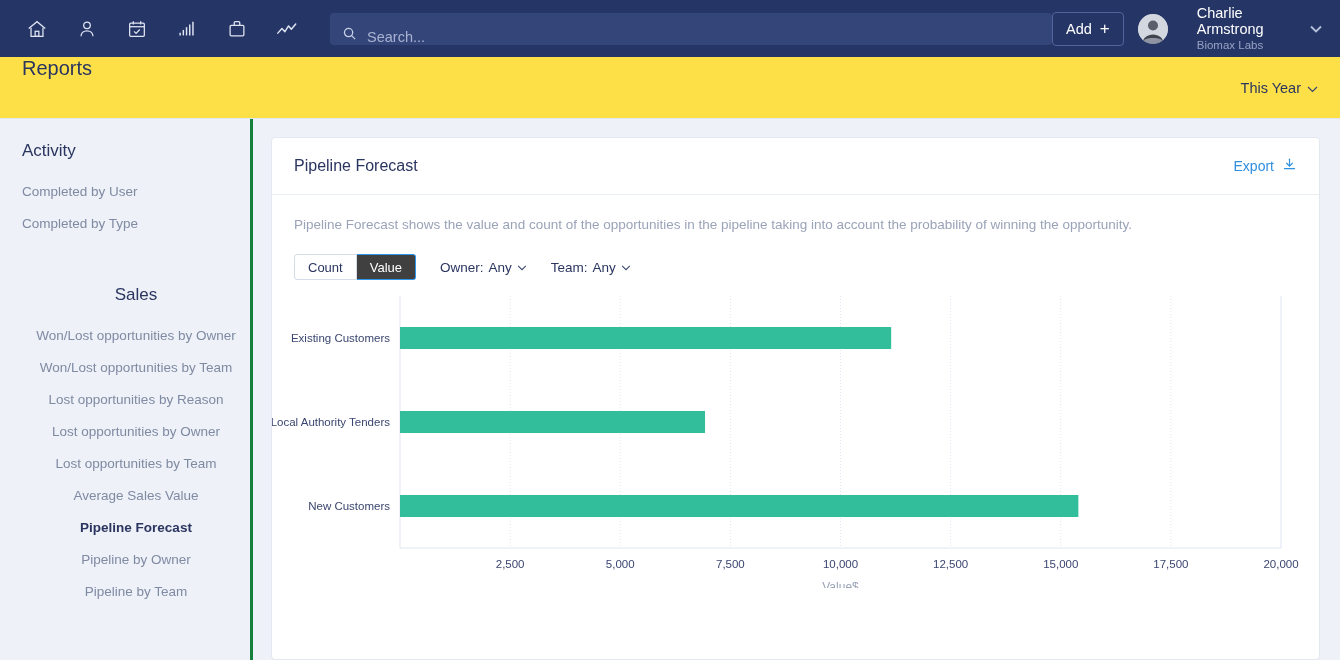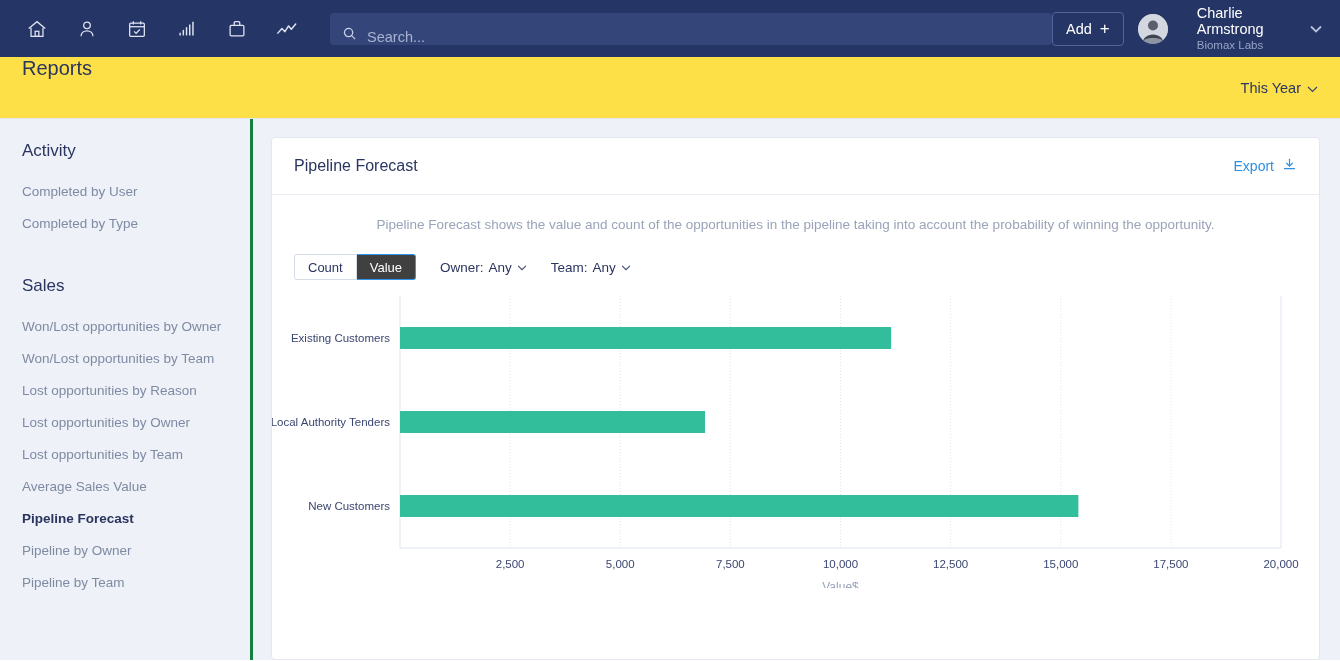--- a/index.html
+++ b/index.html
@@ -117,21 +117,21 @@
     padding: 22px 0 0 22px;
     overflow: hidden;
     flex: 0 0 253px;
   }
   .side-group-title {
     font-size: 17px;
     color: #2a3560;
     margin-bottom: 18px;
     margin-top: 0;
   }
-  .side-group + .side-group { margin-top: 33px; }
+  .side-group + .side-group { margin-top: 42px; text-align: center; }
   .side-item {
     font-size: 13.5px;
     color: #7f8aa3;
     padding: 5px 0 12px 0;
     cursor: pointer;
     white-space: nowrap;
   }
   .side-item.active { color: #2a3560; font-weight: bold; }
 
   
@@ -163,21 +163,20 @@
     color: #2f8fe0;
     font-size: 14px;
     display: flex; align-items: center; gap: 8px;
     cursor: pointer;
   }
 
   .card-desc {
     padding: 22px 22px 0 22px;
     font-size: 13.5px;
     color: #9aa3b8;
-    text-align: center;
   }
 
   .toolbar {
     display: flex;
     align-items: center;
     gap: 24px;
     padding: 22px 22px 0 22px;
   }
   .toggle-group { display: flex; }
   .toggle-btn {

